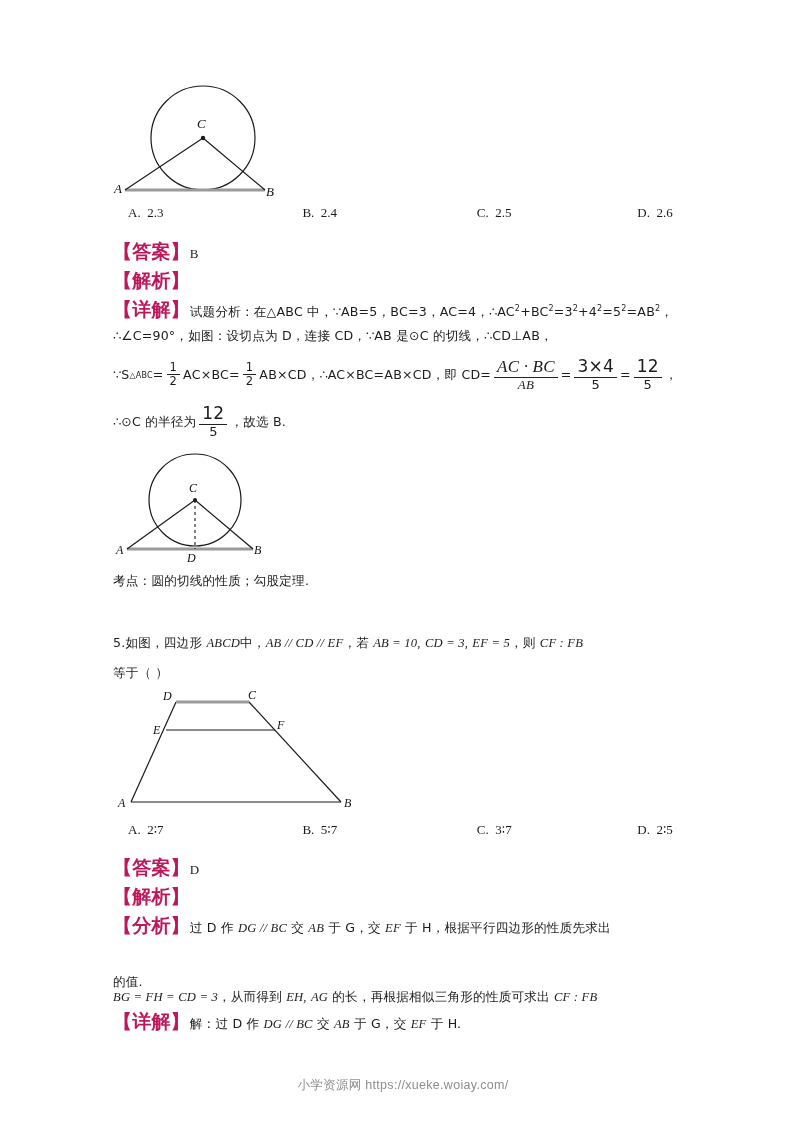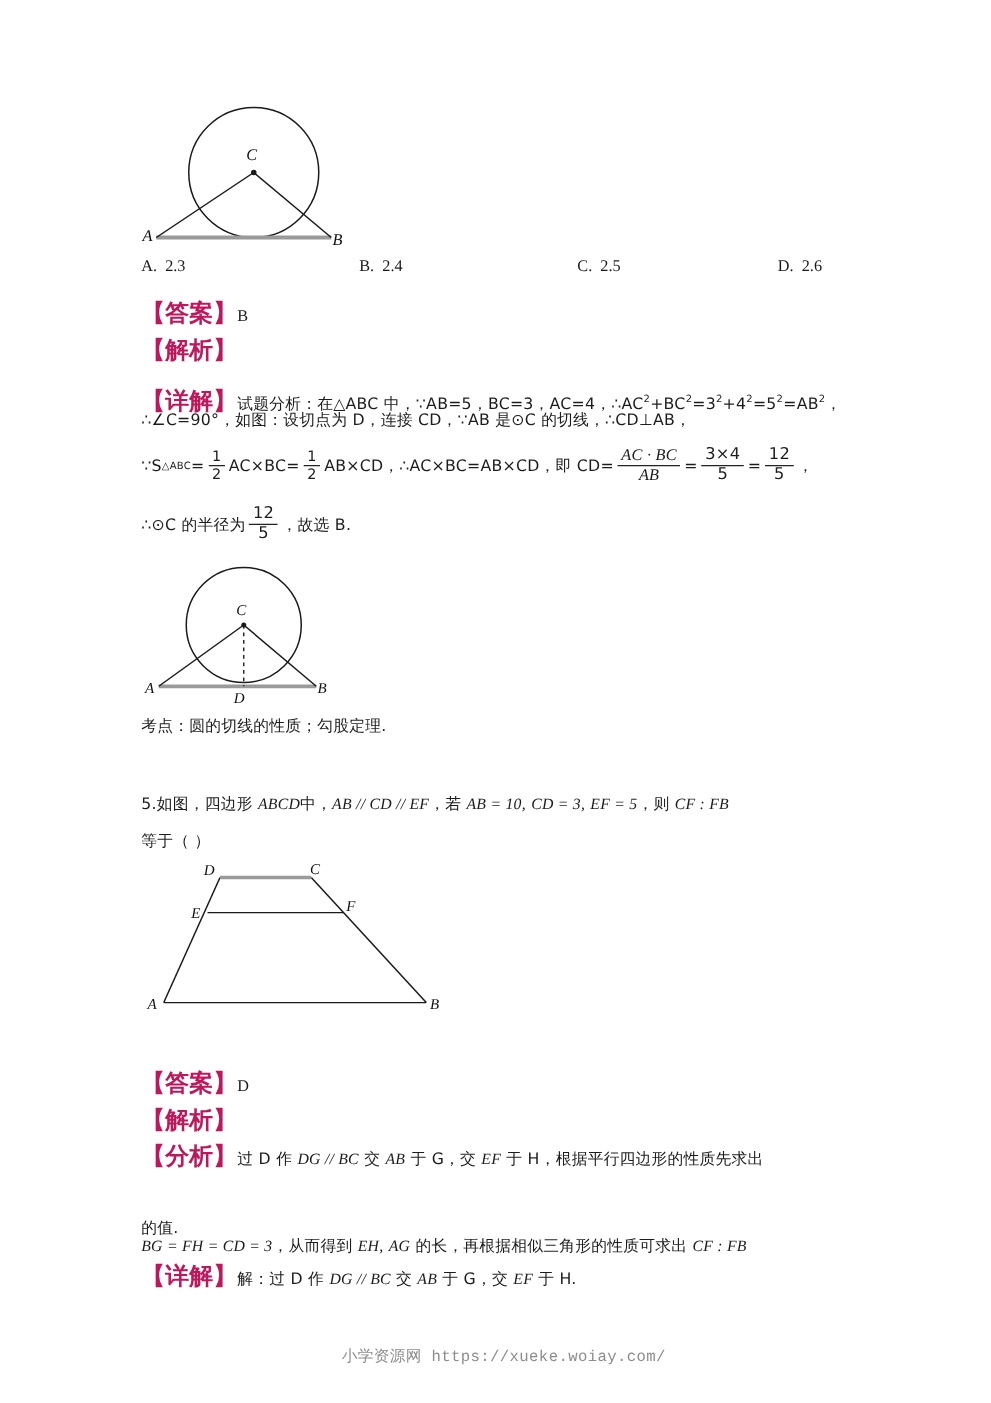--- a/index.html
+++ b/index.html
@@ -29,52 +29,52 @@
     white-space: nowrap;
     color: #1c1c1c;
   }
   .cn { font-family: "DejaVu Sans", "Liberation Sans", sans-serif; font-size: 12.6px; }
   .blue-lbl { color: #be185d; font-family: "DejaVu Sans","Liberation Sans",sans-serif; font-size:19px;font-weight:bold;}
 
   
   .row { position: absolute; left: 113px; }
 
   
-  .opts { position: absolute; left: 113px; width: 570px; display: flex; gap: 42px; }
+  .opts { position: absolute; left: 128px; width: 570px; display: flex; gap: 42px; }
   .opts > span { font-size: 13px; font-family: "Liberation Serif", serif; }
   .opt-a { width: 170px; }
   .opt-b { width: 170px; }
   .opt-c { width: 152px; }
   .opt-d { width: 78px; }
 
   
   .frac {
     display: inline-flex;
     flex-direction: column;
     vertical-align: middle;
     text-align: center;
     margin: 0 3px;
     position: relative;
     top: -1px;
   }
-  .frac .num { border-bottom: 1px solid #222; padding: 0 3px; line-height: 1.15; font-size: 13px;}
+  .frac .num { border-bottom: 1px solid #222; padding: 0 3px; line-height: 1.15; font-size: 17px;}
   .frac .den { padding: 0 3px; line-height: 1.15; font-size: 13px;}
   .frac.sm .num, .frac.sm .den { font-size: 11.5px; }
 
   sup.s { font-size: 8px; vertical-align: super; }
   sub.s { font-size: 8px; vertical-align: sub; text-align: center; }
 
   
   .diagram { position: absolute; }
 
   .footer {
     position: absolute;
     left: 13px; right: 0;
     text-align: center;
-    font-family: Liberation Mono, monospace;
+    font-family: Liberation Sans, sans-serif;
     font-size: 12.5px;
     color: #8d8d8d;
     letter-spacing: .3px;
   }
   .math-i { font-style: italic; font-family: "Liberation Serif","DejaVu Serif",serif; }
 </style>
 </head>
 <body>
 
 <div class="page">
@@ -112,21 +112,21 @@
   </div>
 
   <div class="row line" style="top:242px;">
     <span class="blue-lbl">【答案】</span><span style="font-size:13px;">B</span>
   </div>
 
   <div class="row line" style="top:271px;">
     <span class="blue-lbl">【解析】</span>
   </div>
 
-  <div class="row line cn" style="top:300px;margin-top:12px;">
+  <div class="row line cn" style="top:300px;">
     <span class="blue-lbl">【详解】</span><span>试题分析：在△ABC 中，∵AB=5，BC=3，AC=4，∴AC</span><sup class="s">2</sup><span>+BC</span><sup class="s">2</sup><span>=3</span><sup class="s">2</sup><span>+4</span><sup class="s">2</sup><span>=5</span><sup class="s">2</sup><span>=AB</span><sup class="s">2</sup><span>，</span>
   </div>
 
   <div class="row line cn" style="top:330px;">
     <span>∴∠C=90°，如图：设切点为 D，连接 CD，∵AB 是⊙C 的切线，∴CD⊥AB，</span>
   </div>
 
   <div class="row line cn" style="top:358px; display:flex; align-items:center;">
     <span>∵S</span>
       <sub class="s">△ABC</sub>
@@ -203,20 +203,38 @@
       <line x1="53" y1="42" x2="162" y2="42" stroke="#1a1a1a" stroke-width="1"></line>
       <text x="50" y="12" font-family="Liberation Serif, serif" font-style="italic" font-size="12" fill="#111">D</text>
       <text x="135" y="11" font-family="Liberation Serif, serif" font-style="italic" font-size="12" fill="#111">C</text>
       <text x="40" y="46" font-family="Liberation Serif, serif" font-style="italic" font-size="12" fill="#111">E</text>
       <text x="164" y="41" font-family="Liberation Serif, serif" font-style="italic" font-size="12" fill="#111">F</text>
       <text x="5" y="119" font-family="Liberation Serif, serif" font-style="italic" font-size="12" fill="#111">A</text>
       <text x="231" y="119" font-family="Liberation Serif, serif" font-style="italic" font-size="12" fill="#111">B</text>
     </svg>
   </div>
 
+  <div class="opts" style="top:822px;">
+    <span class="opt-a">
+      <span>A.</span>
+      &nbsp;<span>2∶7</span>
+    </span>
+    <span class="opt-b">
+      <span>B.</span>
+      &nbsp;<span>5∶7</span>
+    </span>
+    <span class="opt-c">
+      <span>C.</span>
+      &nbsp;<span>3∶7</span>
+    </span>
+    <span class="opt-d">
+      <span>D.</span>
+      &nbsp;<span>2∶5</span>
+    </span>
+  </div>
 
   <div class="row line" style="top:858px;">
     <span class="blue-lbl">【答案】</span><span style="font-size:13px;">D</span>
   </div>
 
   <div class="row line" style="top:887px;">
     <span class="blue-lbl">【解析】</span>
   </div>
 
   <div class="row line cn" style="top:916px;">

